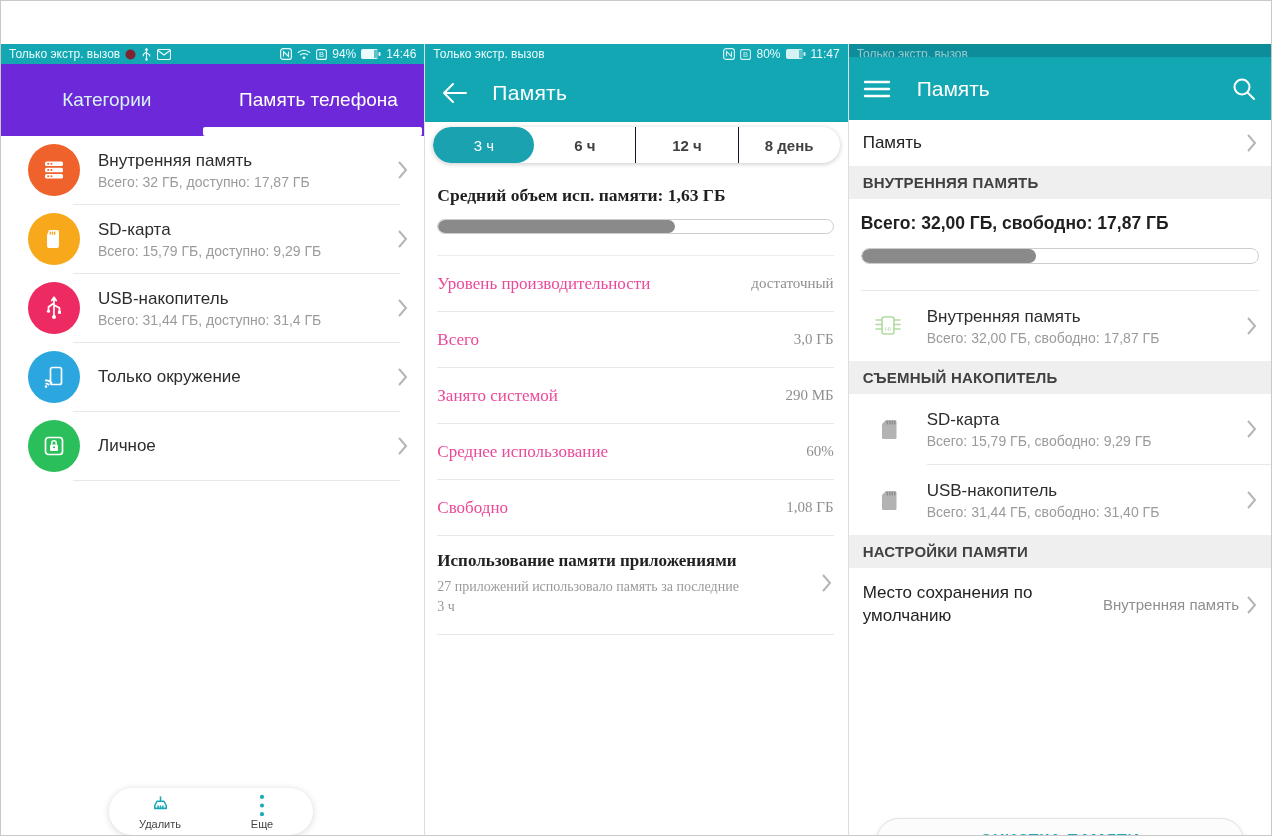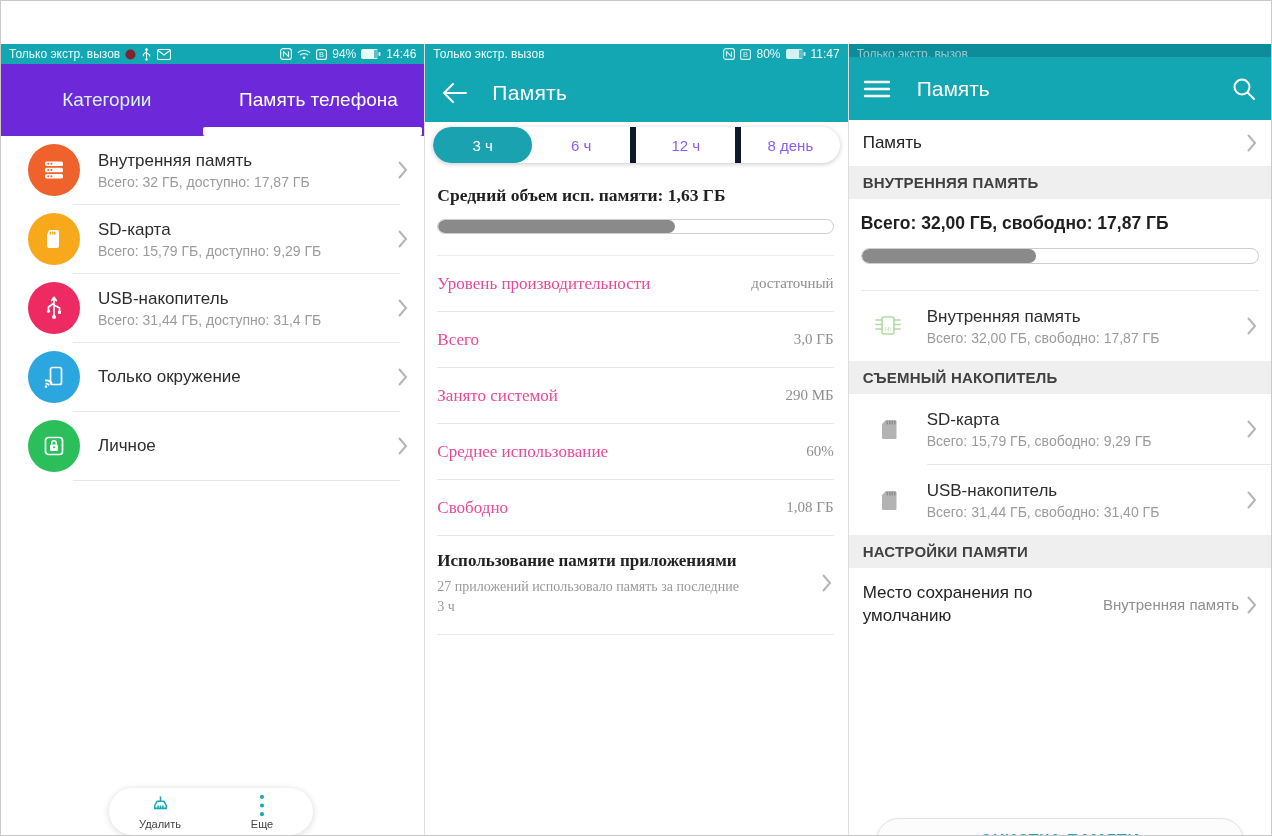--- a/index.html
+++ b/index.html
@@ -30,23 +30,23 @@
   .litem .chev { margin-right:16px; }
   .ldiv { margin-left:72px; margin-right:24px; }
   .toolbar-pill { position:absolute; left:108px; top:744px; width:204px; height:47px; background:#fff; border-radius:24px; box-shadow:0 1px 7px rgba(0,0,0,.16); display:flex; }
   .toolbtn { flex:1; display:flex; flex-direction:column; align-items:center; justify-content:center; gap:1px; }
   .toolbtn .lbl { font-size:11px; color:#444; }
 
   
   .hdr { height:58px; background:#12a7b3; display:flex; align-items:center; padding:0 16px; color:#fff; }
   .hdr .title { font-size:21px; margin-left:24px; letter-spacing:.3px; }
   .seg-card { margin:5px 8px 0 8px; height:36px; background:#fff; border-radius:20px; box-shadow:0 1px 5px rgba(0,0,0,.22); display:flex; overflow:hidden; }
-  .seg { flex:1; display:flex; align-items:center; justify-content:center; font-size:15px; color:#8b5cf6; }
+  .seg { flex:1; display:flex; align-items:center; justify-content:center; font-size:15px; color:#404040;font-weight:bold; }
   .seg.active { background:#1ba2b0; color:#fff; border-radius:20px; font-weight:500; }
-  .seg-d { border-left:6px solid #0f172a; }
+  .seg-d { border-left:1px solid #0f172a; }
   .mid-content { padding:0 14px 0 12px;font-family:Liberation Serif, serif; }
   .avg-title { margin-top:22px; font-size:17.5px; font-weight:600; color:#1f1f1f; }
   .mid-content .pbar { margin-top:13px; }
   .rows { margin-top:21px; border-top:1px solid #ececec; }
   .mrow { height:56px; display:flex; align-items:center; justify-content:space-between; border-bottom:1px solid #e8e8e8; }
   .mrow .lab { font-size:17px; color:#ec4899; font-weight:500; }
   .mrow .val { font-size:15px; color:#8f8f8f; }
   .appuse { position:relative; padding:15px 0 16px 0; border-bottom:1px solid #e8e8e8; }
   .appuse .tt { font-size:17px; font-weight:600; color:#222; }
   .appuse .st { font-size:14px; color:#9a9a9a; margin-top:6px; width:310px; line-height:1.45; }

